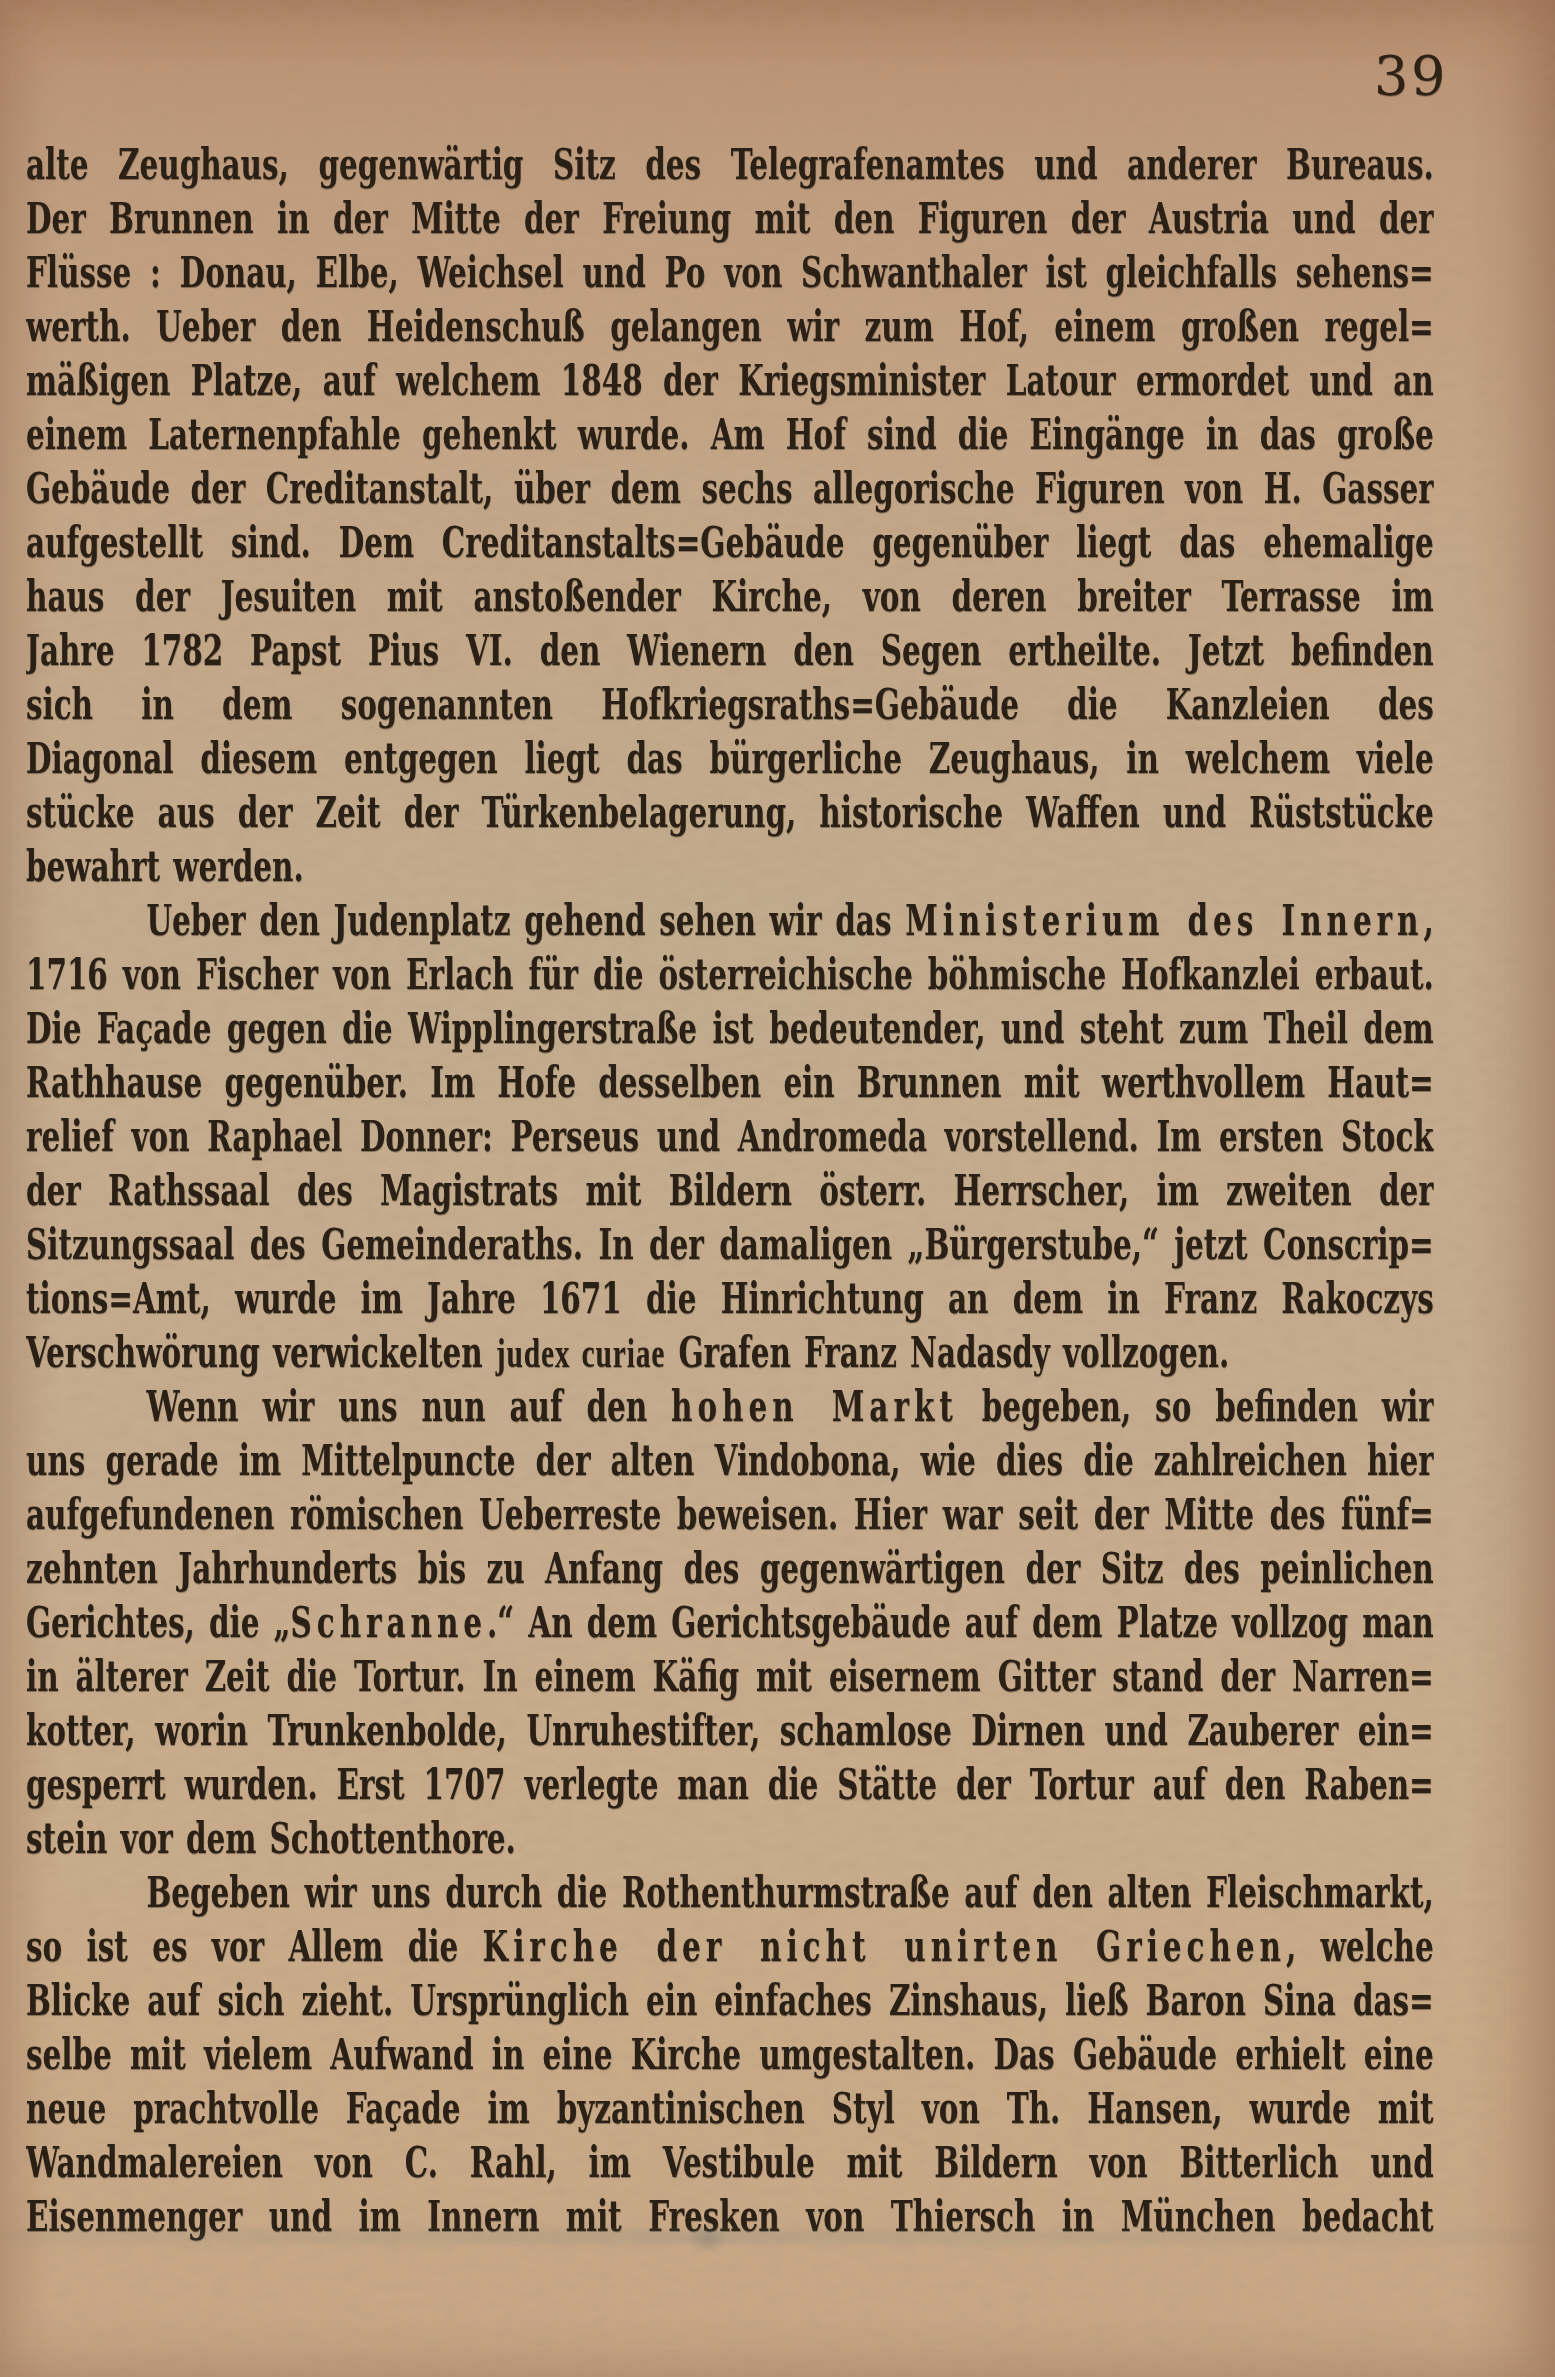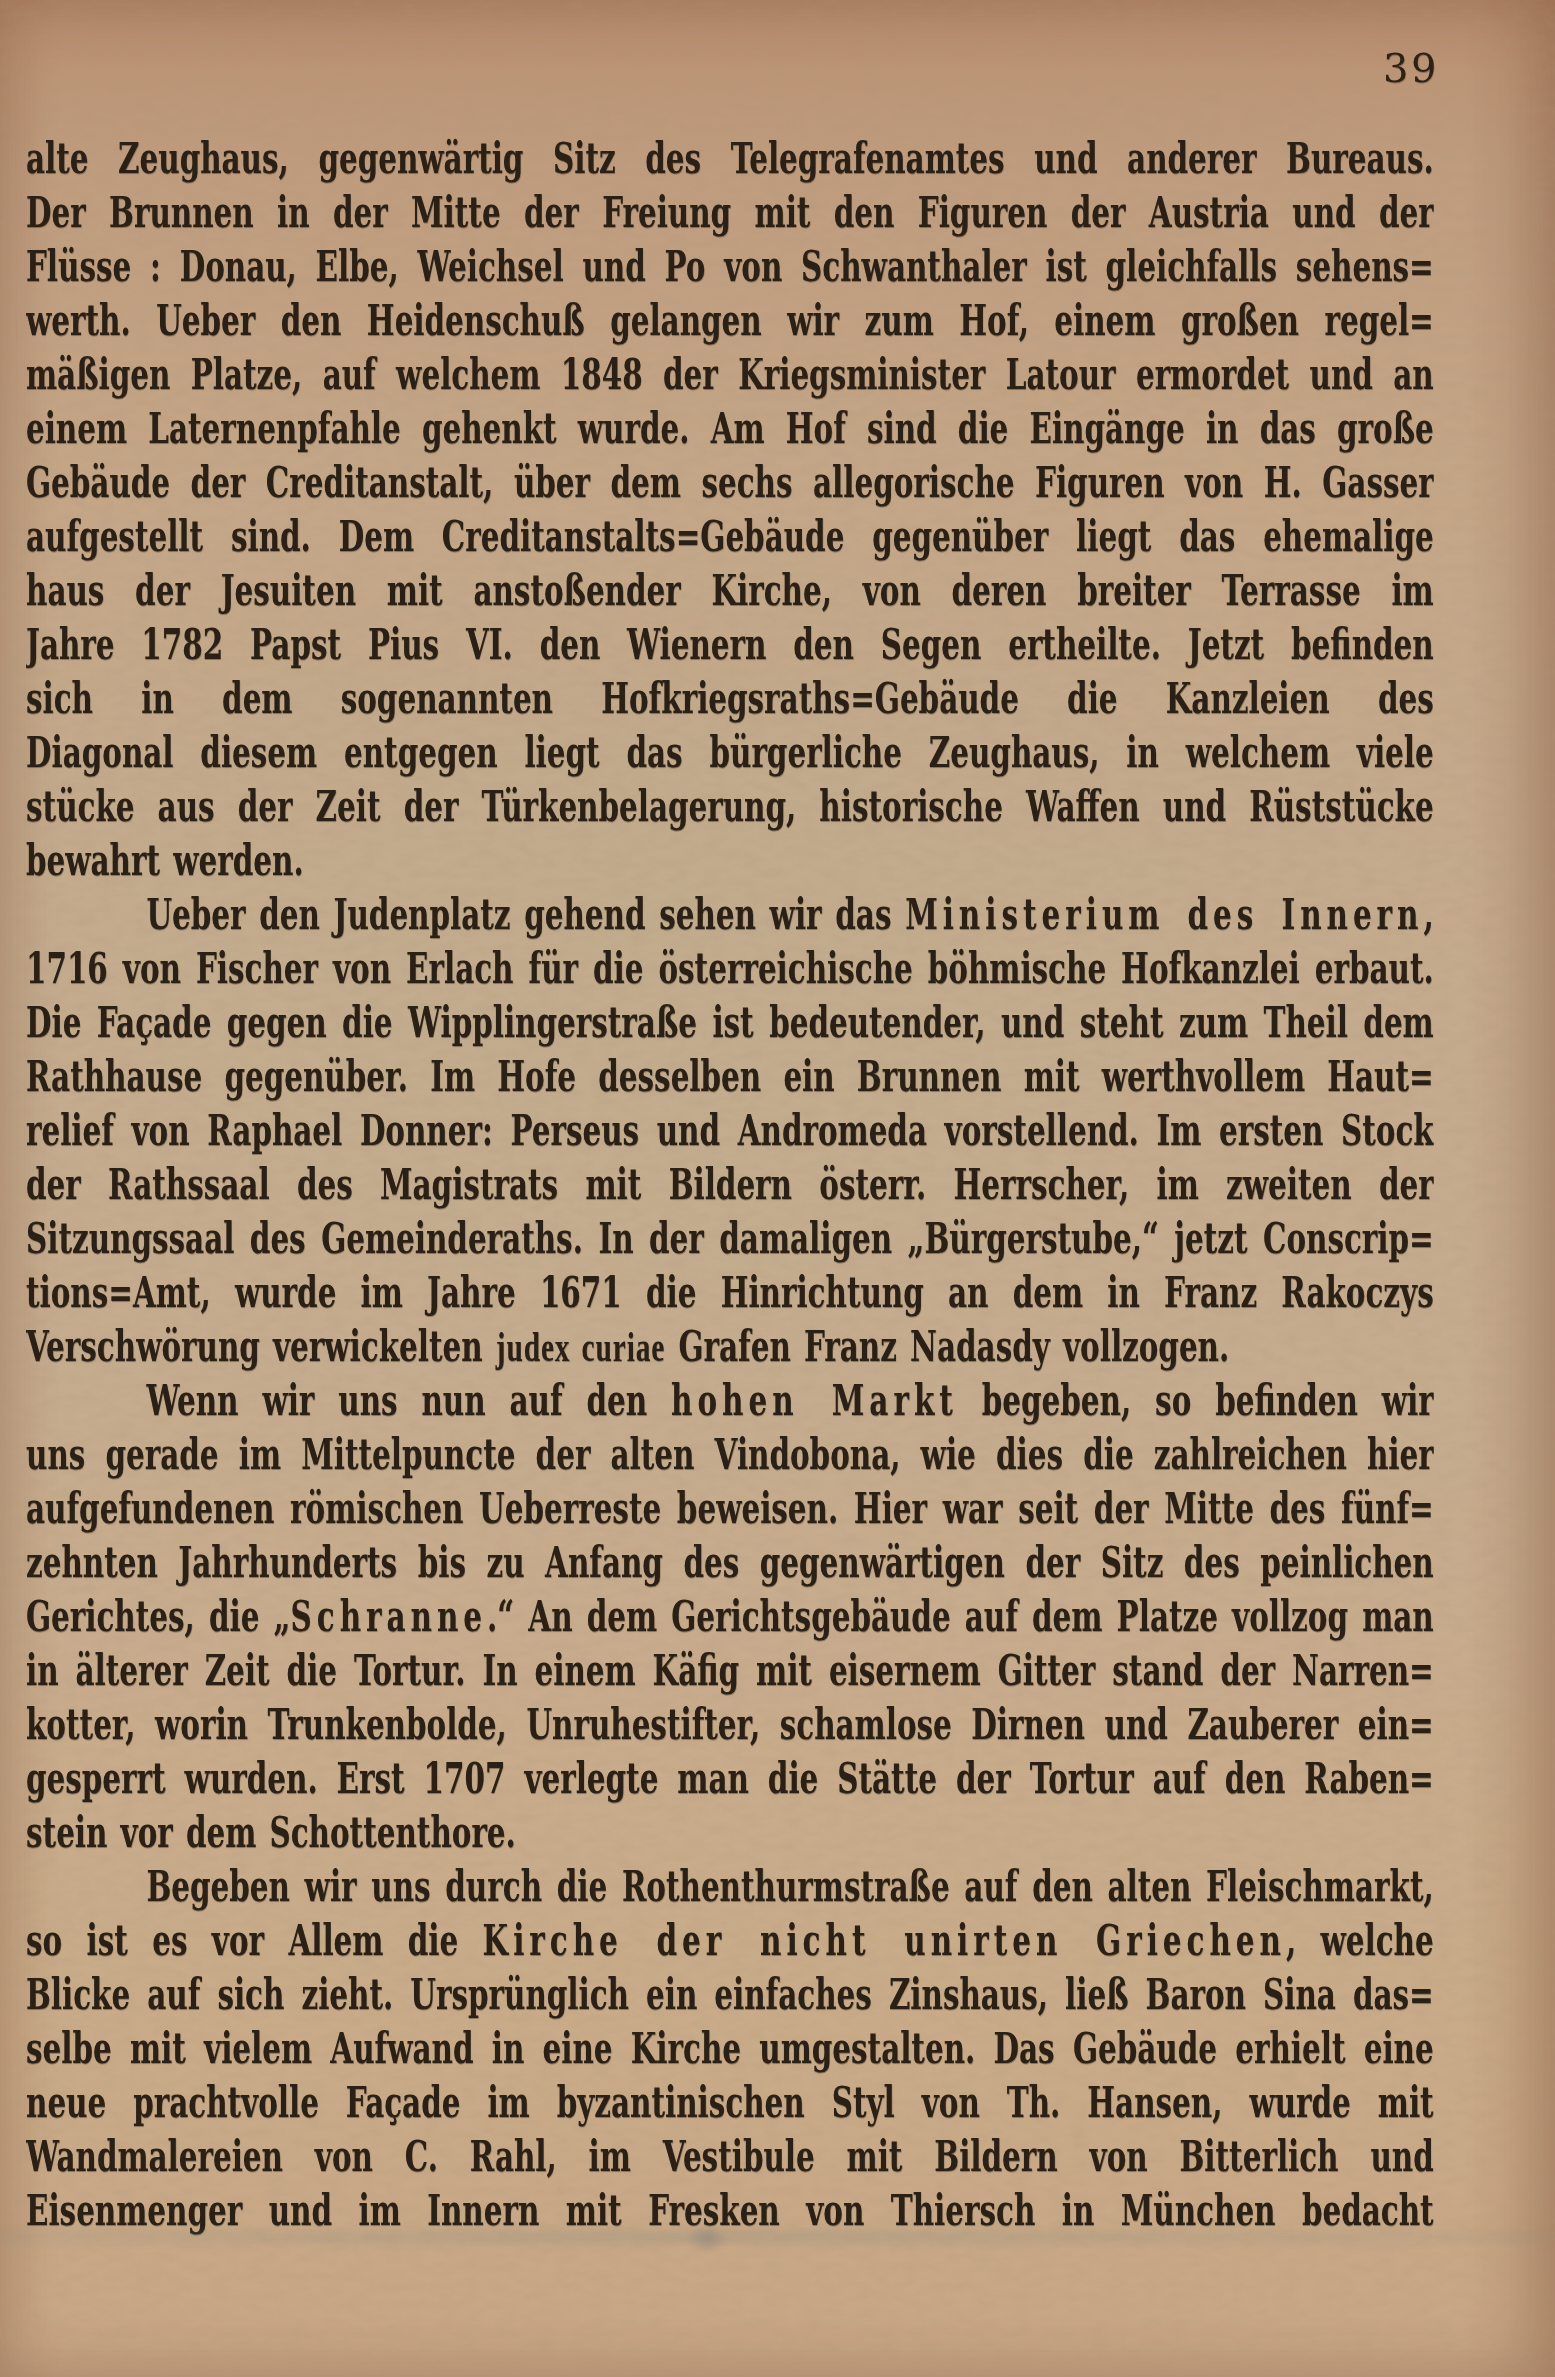--- a/index.html
+++ b/index.html
@@ -21,31 +21,31 @@
                 inset 0 -15.5px 43px rgba(120,80,55,0.10);
   }
   .grain {
     position: absolute; left: 0; top: 0;
     width: 1556px; height: 2377px;
     opacity: 0.38;
     pointer-events: none;
   }
   .page-number {
     position: absolute;
-    top: 45px; right: 117px;
+    top: 45px; right: 108px;
     font-family: "DejaVu Serif", serif;
-    font-size: 40px;
+    font-size: 54px;
     font-weight: 500;
     color: #2e2115;
     letter-spacing: 2.6px;
     text-shadow: 0.5px 0.5px 0.7px rgba(45,30,15,0.35);
   }
   .text-block {
     position: absolute;
-    left: 26px; top: 132px;
+    left: 26px; top: 138px;
     width: 1410px;
     color: #2a2015;
   }
   .line {
     position: relative;
     width: 2011px;
     height: 54px;
     line-height: 54px;
     transform: scaleX(0.70);
     transform-origin: 0 50%;

